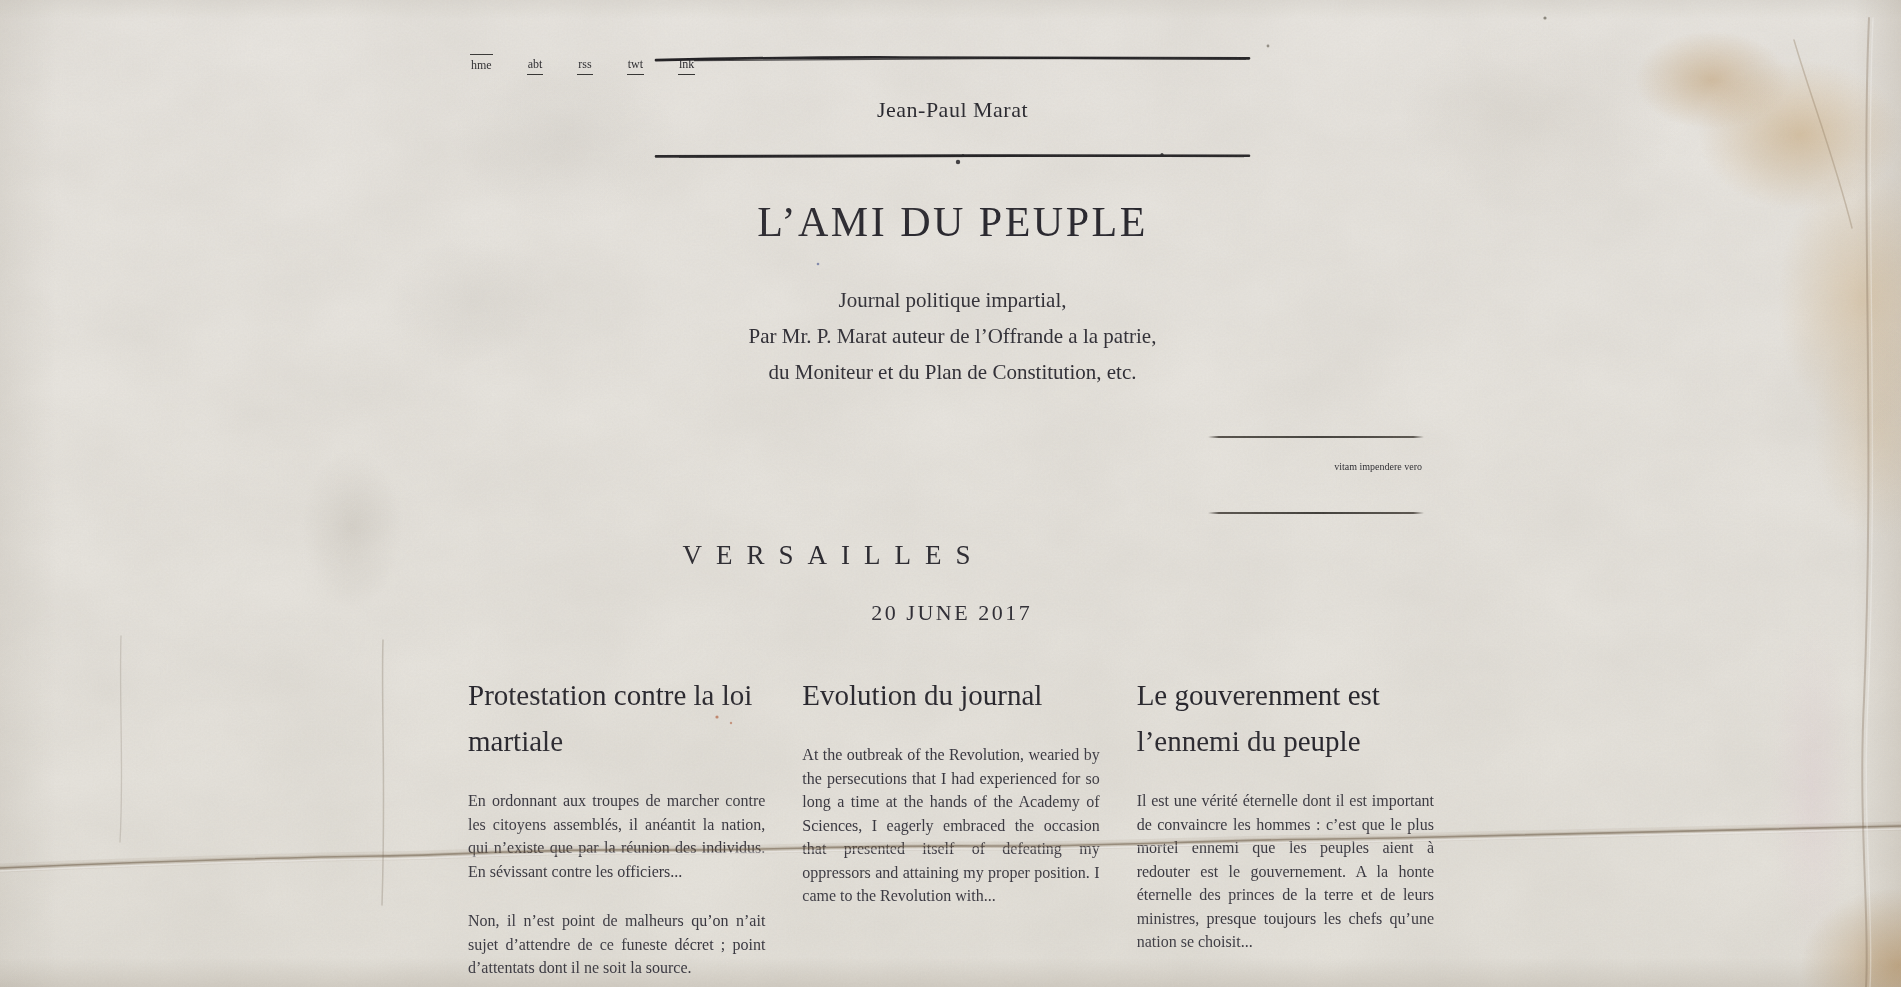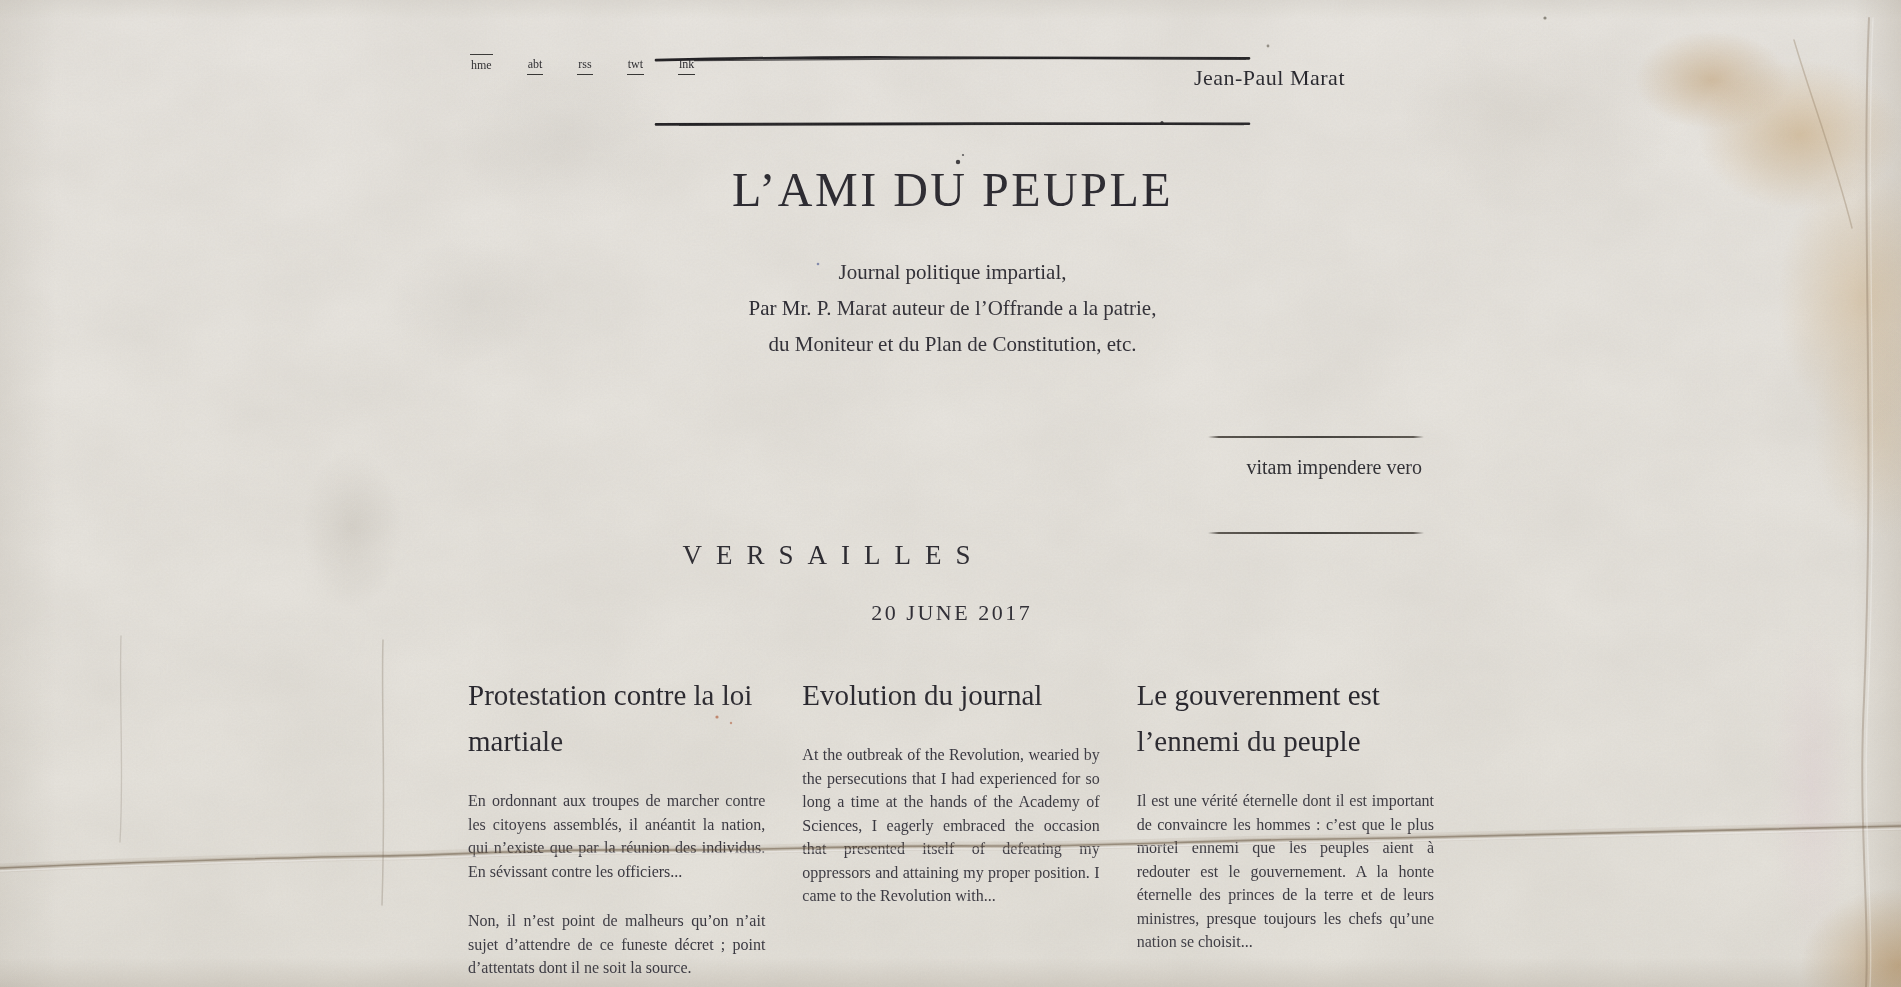--- a/index.html
+++ b/index.html
@@ -28,28 +28,28 @@
       linear-gradient(180deg, #e9e6e1 0%, #e7e4de 60%, #e5e2db 100%);
   }
   
   .nav{position:absolute;left:470px;top:6px;display:flex;gap:34px;font-size:12px;z-index:3;margin-top:48px;}
   .nav a{color:#1d1d22;text-decoration:none;line-height:20px;padding:0 1px;border-bottom:1px solid #2a2a2a;}
   .nav a.active{border-bottom:none;border-top:1px solid #2a2a2a;}
   
   .masthead{position:absolute;left:560px;top:0;width:785px;text-align:center;z-index:2;}
   .rule{display:block;width:597px;height:10px;margin:0 auto;}
   .rule-top{margin-top:54px;}
-  .author{font-size:22px;line-height:28px;letter-spacing:.5px;color:#1e1e26;text-align:right;}
+  .author{margin-top:32px;font-size:22px;line-height:28px;letter-spacing:.5px;color:#1e1e26;}
   .rule-bottom{margin-top:28px;}
-  .paper-title{margin-top:28px;font-size:48px;line-height:64px;letter-spacing:2.5px;color:#222129;white-space:nowrap;}
+  .paper-title{margin-top:28px;font-size:42px;line-height:64px;letter-spacing:2.5px;color:#222129;white-space:nowrap;}
   .subtitle{margin-top:22px;font-size:21px;line-height:36px;color:#26252e;}
   
   .motto{position:absolute;left:1208px;top:436px;width:216px;z-index:2;}
   .mline{height:2px;background:linear-gradient(90deg, rgba(70,66,60,0) 0%, #55504a 5%, #3c3a36 50%, #55504a 95%, rgba(70,66,60,0) 100%);}
-  .mtext{text-align:right;font-size:20px;line-height:18px;padding:20px 2px 56px 0;color:#26262c;}
+  .mtext{text-align:right;font-size:10px;line-height:18px;padding:20px 2px 36px 0;color:#26262c;}
   
   .loc{position:absolute;top:540px;left:0;width:1653px;text-align:center;font-size:27px;letter-spacing:14px;text-indent:14px;color:#222129;z-index:2;}
   .date{position:absolute;top:600px;left:0;width:1901px;text-align:center;font-size:22px;letter-spacing:2.5px;text-indent:2.5px;color:#26252e;z-index:2;}
   
   .columns{position:absolute;left:468px;top:672px;width:966px;display:grid;grid-template-columns:1fr 1fr 1fr;column-gap:37px;z-index:2;}
   .article-title{font-size:29px;line-height:46px;font-weight:normal;color:#1f1e26;margin:0 0 25px 0;}
   .article p{font-size:16px;line-height:23.5px;text-align:justify;margin:0 0 26px 0;color:#31303a;}
   
   .overlay{position:absolute;left:0;top:0;z-index:5;pointer-events:none;}
 </style>

